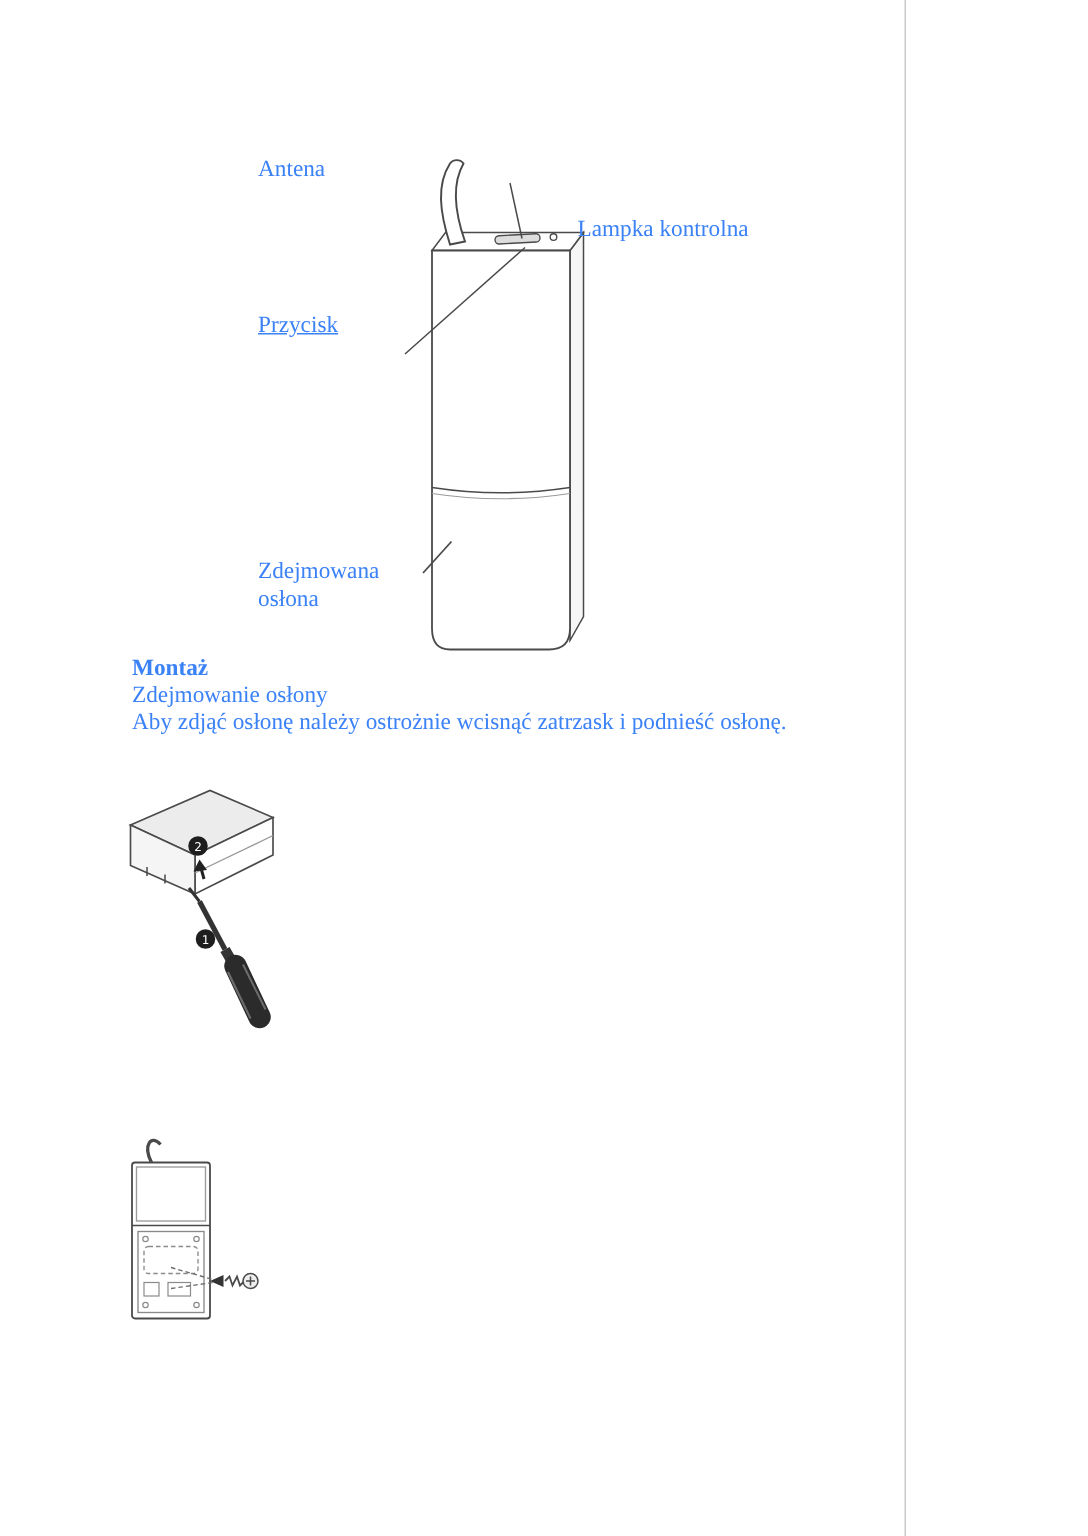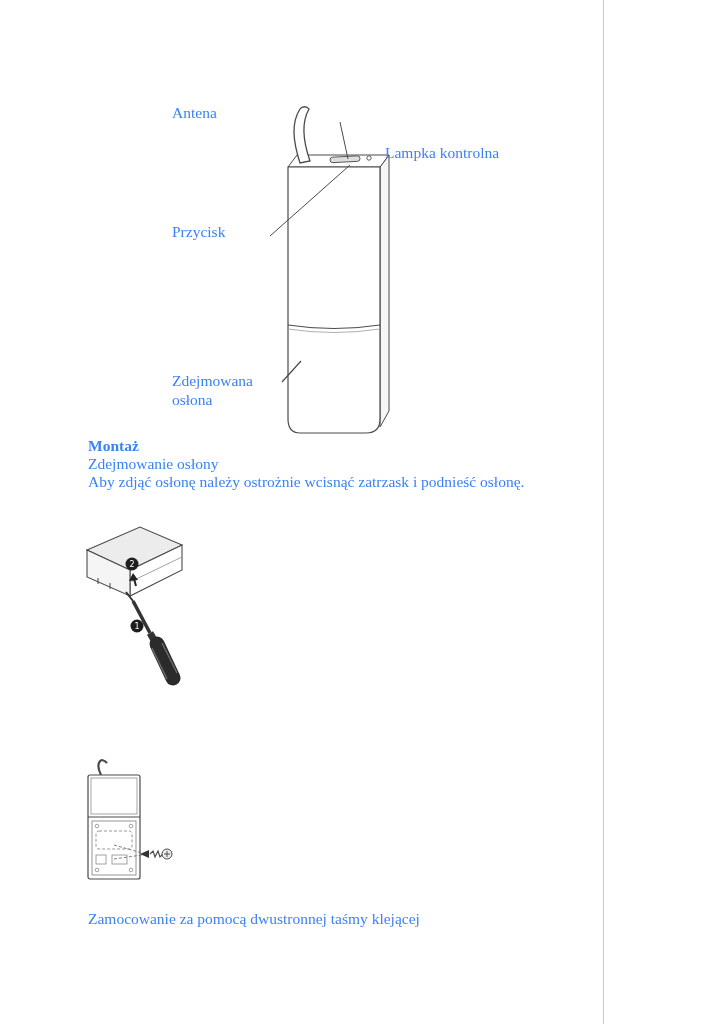--- a/index.html
+++ b/index.html
@@ -57,21 +57,21 @@
     <rect x="160" y="61.5" width="30" height="5.5" rx="2.7" fill="#dddddd" stroke="#4a4a4a" stroke-width="0.9" transform="rotate(-3 175 64)"></rect>
     <circle cx="199" cy="63" r="2.2" fill="#ffffff" stroke="#4a4a4a" stroke-width="0.9"></circle>
 
     <line x1="170" y1="27" x2="178" y2="64" stroke="#4a4a4a" stroke-width="1"></line>
     <line x1="100" y1="141" x2="180" y2="70" stroke="#4a4a4a" stroke-width="1"></line>
     <line x1="112" y1="287" x2="131" y2="266" stroke="#4a4a4a" stroke-width="1.2"></line>
   </svg>
 
   <div class="lbl" style="left:172px; top:103px;">Antena</div>
   <div class="lbl" style="left:385px; top:103px;margin-top:40px;">Lampka kontrolna</div>
-  <div class="lbl" style="left:172px; top:222px;">Przycisk</div>
+  <div class="lbl" style="left:172px; top:207px;text-decoration:underline;">Przycisk</div>
   <div class="lbl wrap" style="left:172px; top:371px; width:100px;">Zdejmowana osłona</div>
 
   <div class="txt bold" style="top:437px;">Montaż</div>
   <div class="txt" style="top:455px;">Zdejmowanie osłony</div>
   <div class="txt" style="top:473px;">Aby zdjąć osłonę należy ostrożnie wcisnąć zatrzask i podnieść osłonę.</div>
 
   <svg class="illus" style="left:80px; top:520px;" width="112" height="178" viewBox="0 0 112 178">
 
     <polygon points="7,30 60,7 102,25 50,50" fill="#ececec" stroke="#4a4a4a" stroke-width="1.1"></polygon>
 
@@ -118,15 +118,14 @@
 
     <path d="M34,90 L62,98 M34,104 L62,100" fill="none" stroke="#6d6d6d" stroke-width="0.9" stroke-dasharray="3,2"></path>
 
     <polygon points="60,99 69,95 69,103" fill="#333333"></polygon>
 
     <path d="M70,99 l3,-3 l2,6 l3,-6 l2,6 l3,-3" fill="none" stroke="#4a4a4a" stroke-width="1.2"></path>
     <circle cx="87" cy="99" r="5" fill="#eeeeee" stroke="#4a4a4a" stroke-width="1"></circle>
     <path d="M84,99 L90,99 M87,96 L87,102" stroke="#4a4a4a" stroke-width="1"></path>
   </svg>
 
-  <div class="txt" style="top:910px;">Zamocowanie za pomocą dwustronnej taśmy klejącej</div>
 
 </div>
 
 </body></html>

